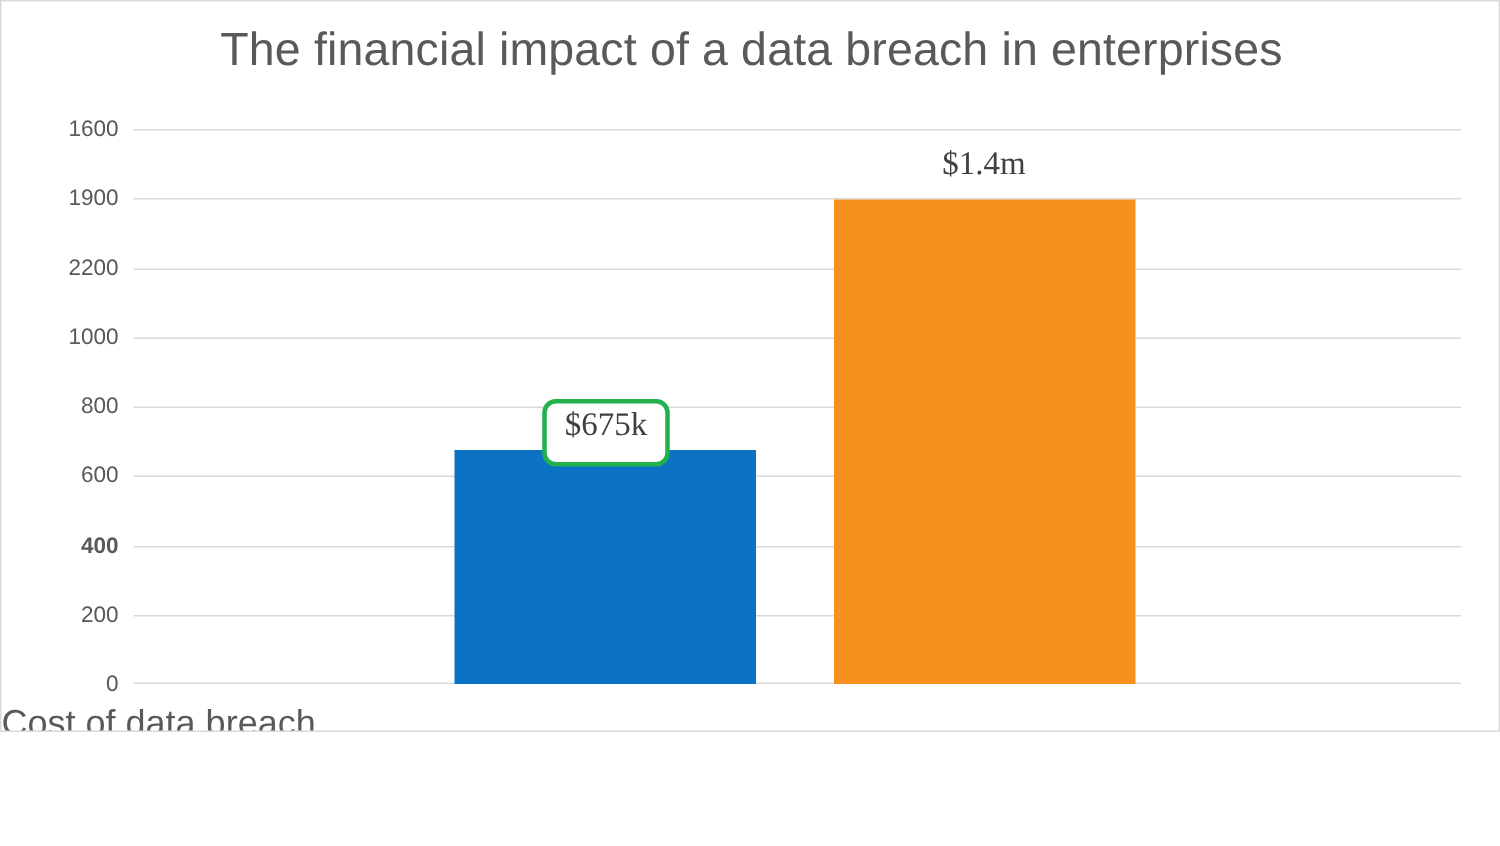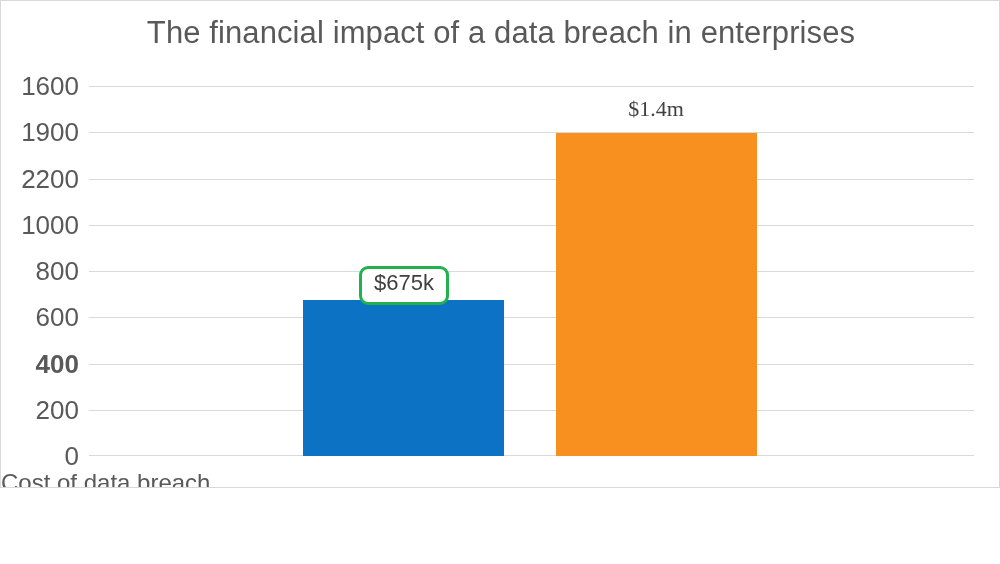--- a/index.html
+++ b/index.html
@@ -52,21 +52,21 @@
     height: 1px;
     background: #d9d9d9;
   }
 
   
   .y-tick-label {
     position: absolute;
     right: 0;
     width: 70px;
     text-align: right;
-    font-size: 26px;
+    font-size: 15px;
     color: #595959;
     transform: translateY(-50%);
     white-space: nowrap;
   }
   .y-axis-labels {
     position: absolute;
     left: 0;
     top: 85px;
     width: 78px;
     height: 370px;
@@ -86,22 +86,23 @@
     font-size: 22px;
     color: #404040;
     white-space: nowrap;
     text-align: center;
     transform: translateX(-50%);
   }
   .data-label.boxed {
     border: 3px solid #22b14c;
     border-radius: 9px;
     background: #ffffff;
-    padding: 2px 12px 8px 12px;
+    padding: 2px 12px 14px 12px;
     line-height: 1.05;
+    font-family: Liberation Serif, serif;
   }
   .data-label.plain {
     padding: 2px 4px;
     font-family: Liberation Serif, serif;
   }
 
   
   .category-label {
     position: absolute;
     top: 468px;

